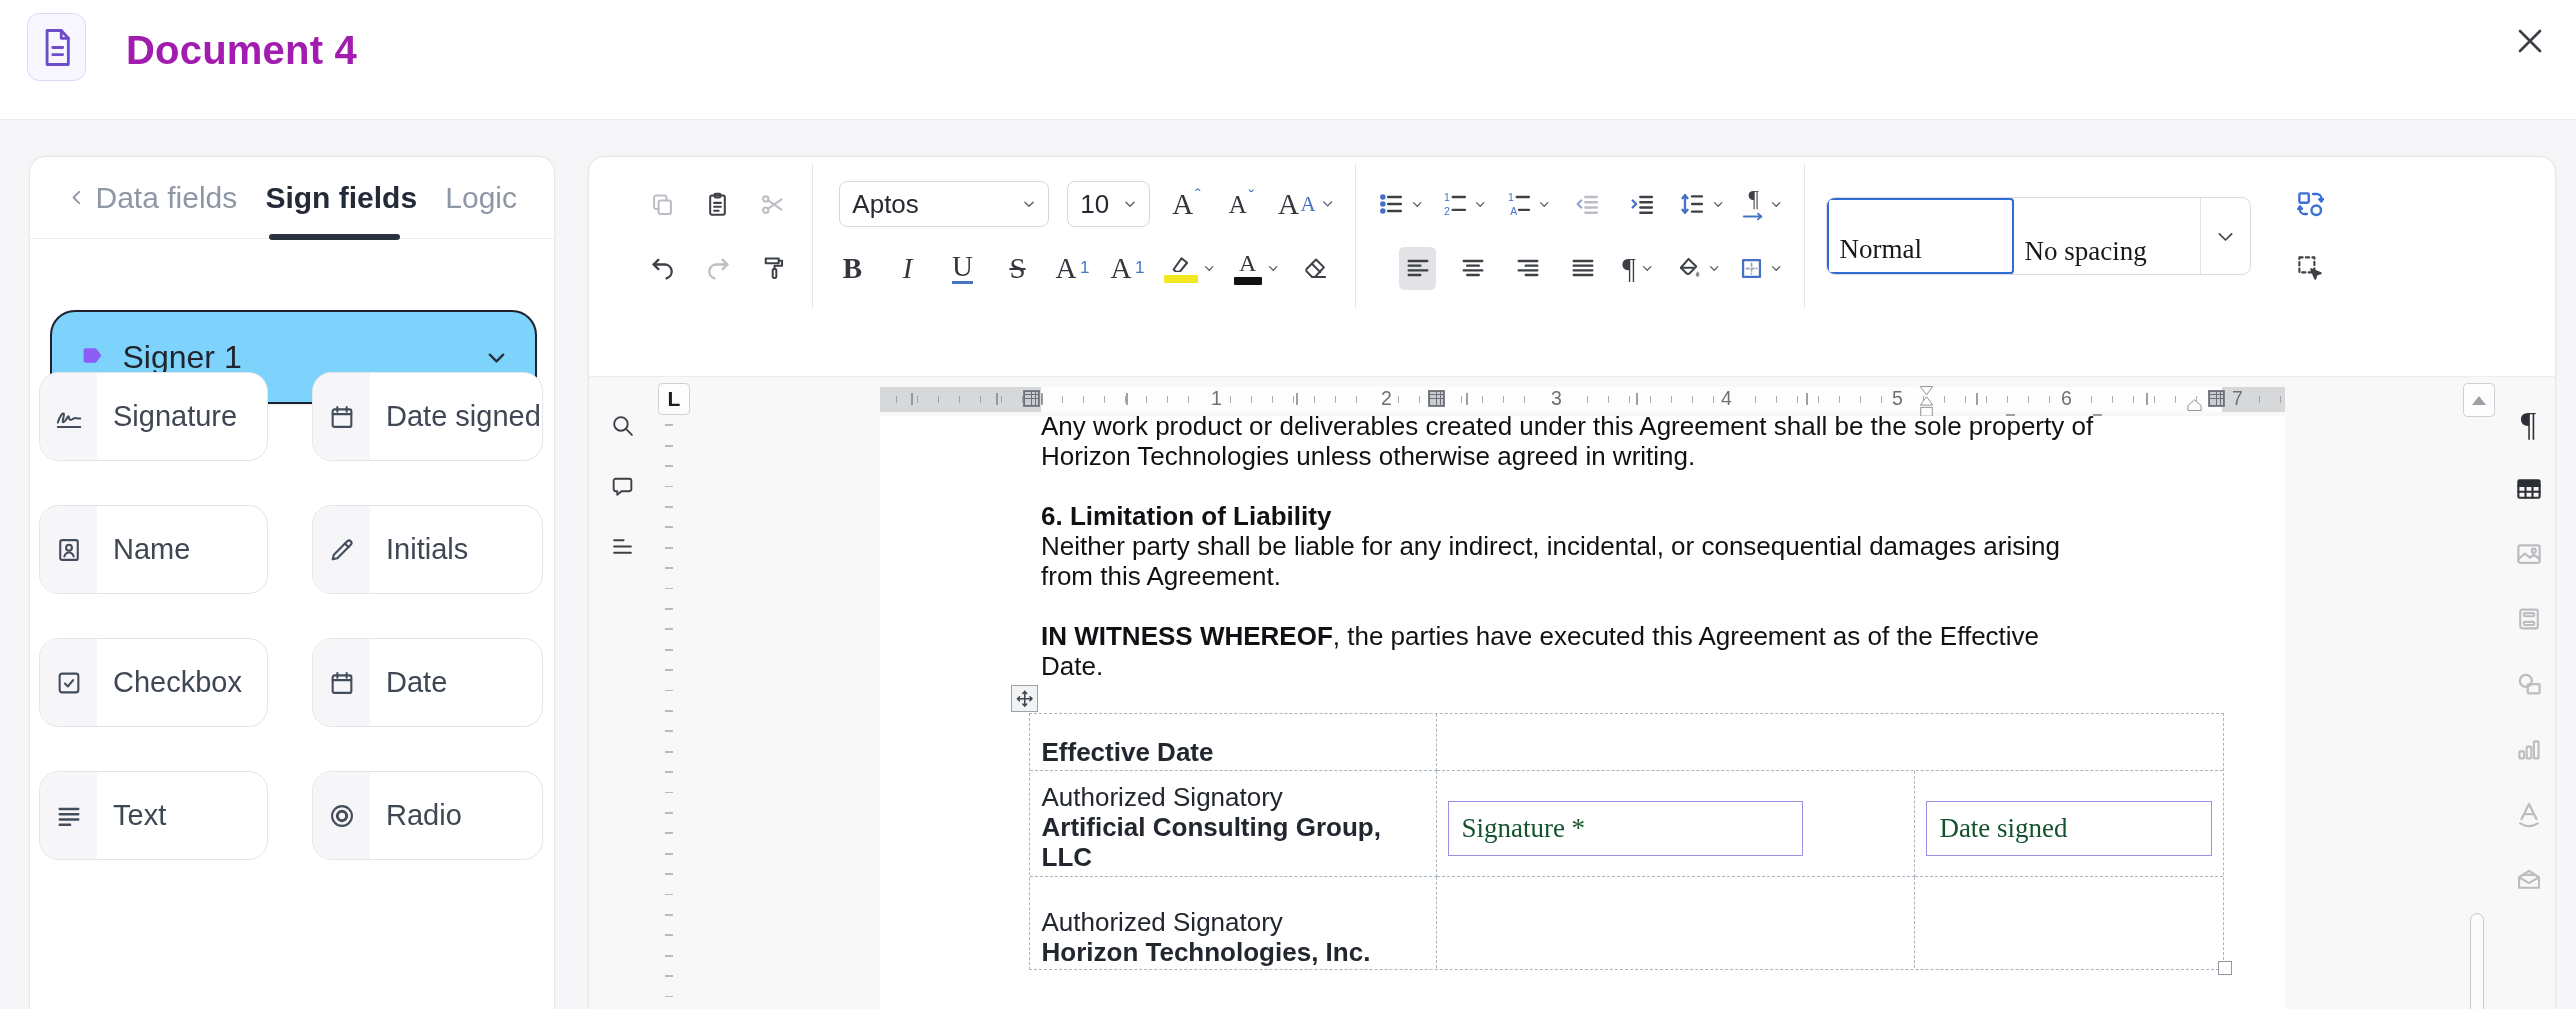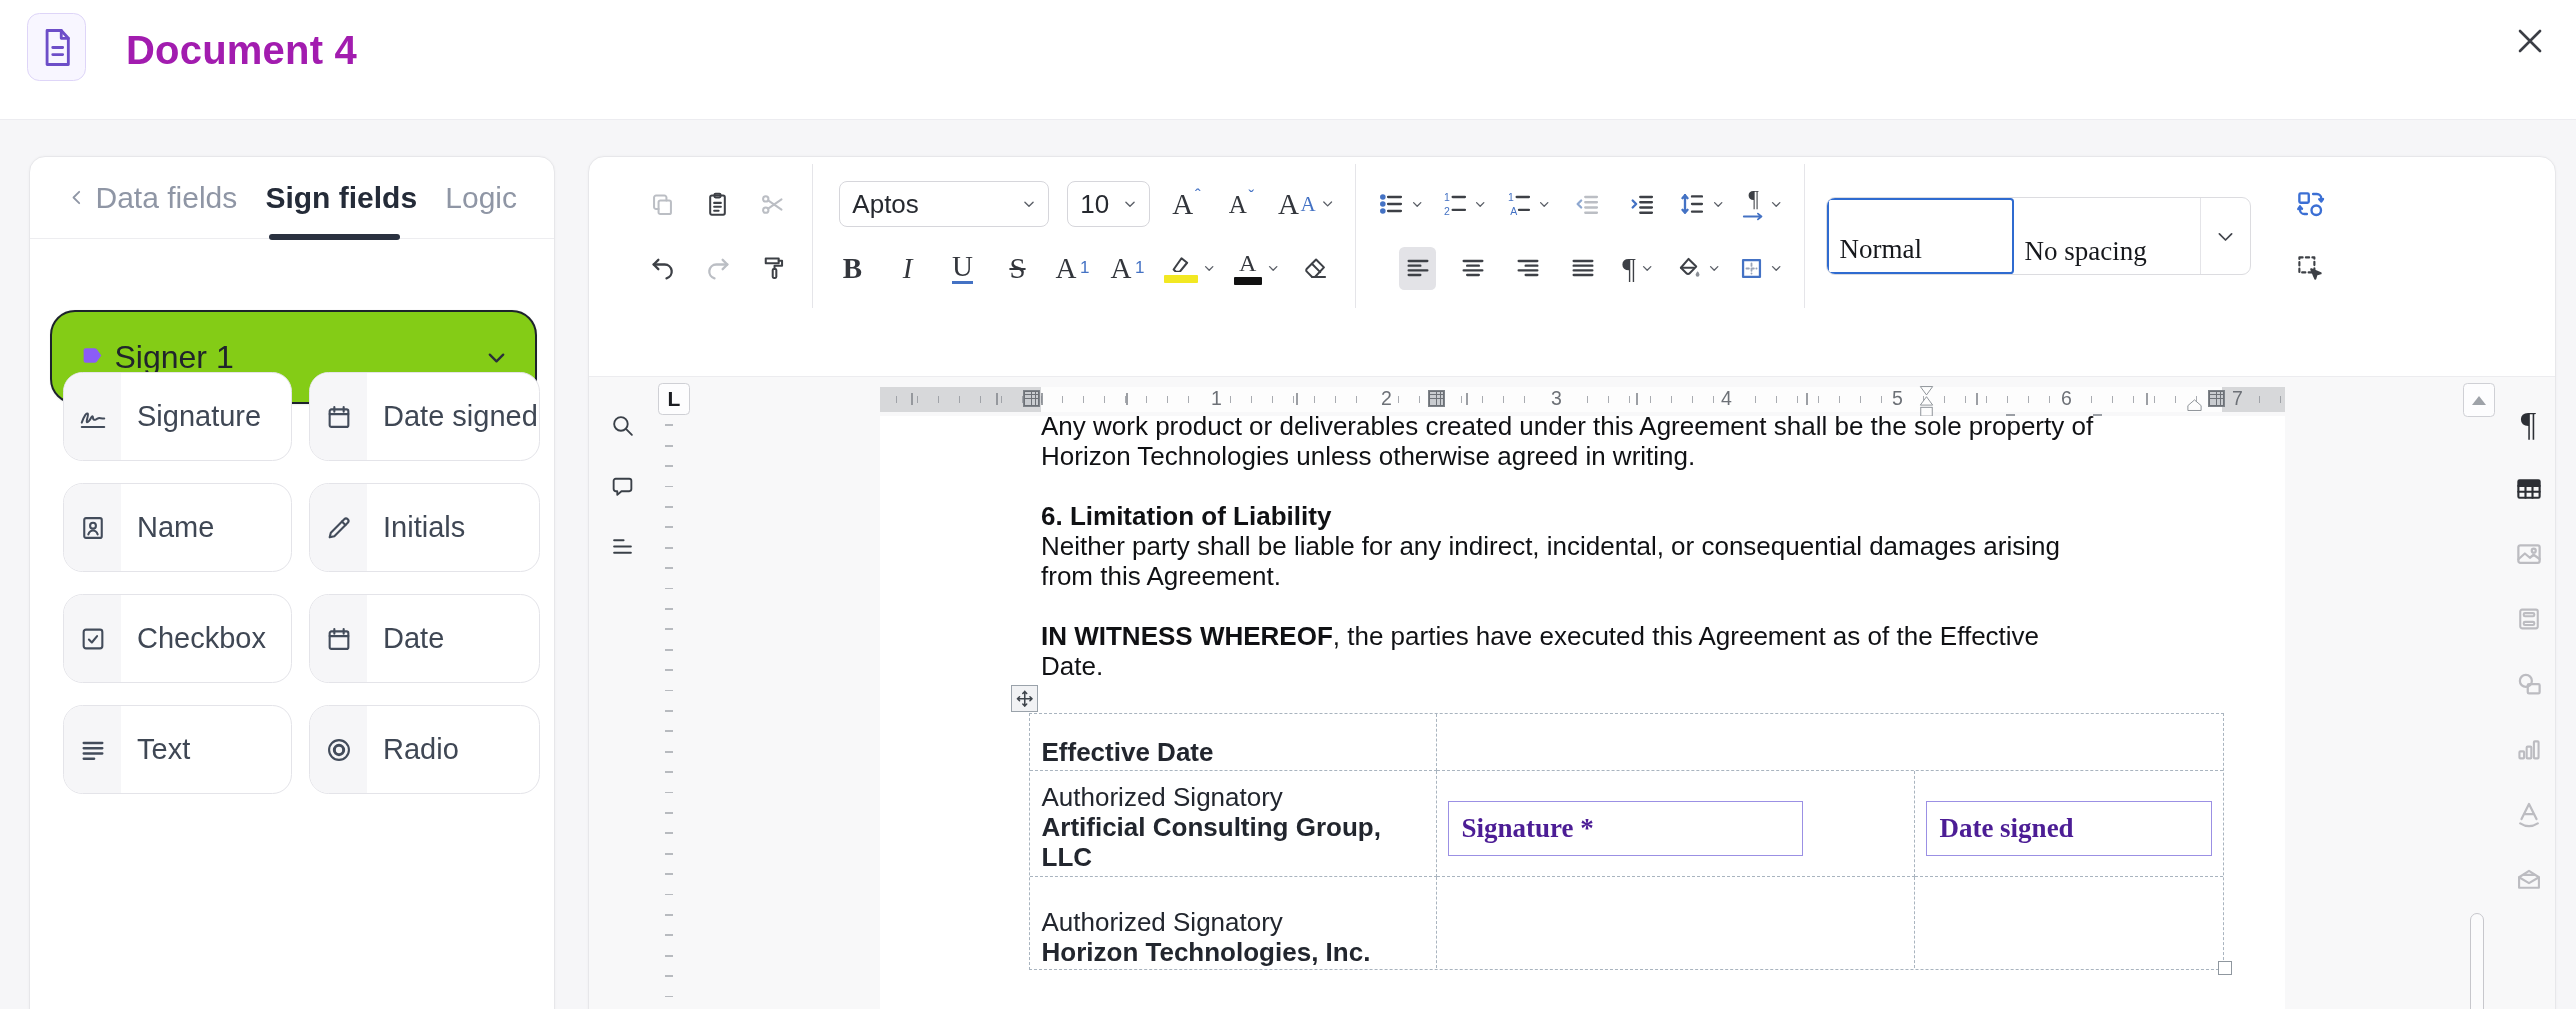--- a/index.html
+++ b/index.html
@@ -28,27 +28,27 @@
   .tabs { position:relative; height:82px; border-bottom:0.9px solid #ededf0;
           display:flex; align-items:center; padding:0 37px; }
   .tab { font-size:30px; color:#8f96a5; display:flex; align-items:center; gap:9px; cursor:pointer; }
   .tab.back { color:#8f96a5; }
   .tab.active { color:#242b38; font-weight:600; }
   .tab-sp { flex:1; }
   .tab-underline { position:absolute; left:239px; bottom:-1.8px; width:131px; height:6.2px;
           background:#2a3140; border-radius:3.6px; }
 
   .signer-dd { position:absolute; left:19.5px; top:153px; width:487px; height:94px;
-          border:2.7px solid #1d222c; border-radius:25px; background:#84cc16;
-          display:flex; align-items:center; padding:0 27px; gap:8px; cursor:pointer;
+          border:2.7px solid #1d222c; border-radius:25px; background:#7dd3fc;
+          display:flex; align-items:center; padding:0 27px; gap:16px; cursor:pointer;
           box-shadow:0 0.9px 1.8px rgba(0,0,0,.07); }
   .signer-label { font-size:32px; font-weight:500; color:#20242c; flex:1; }
 
-  .fields-grid { position:absolute; left:33px; top:215px; display:grid;
-          grid-template-columns:229px 231px; grid-auto-rows:89px; column-gap:17px; row-gap:22px; }
+  .fields-grid { position:absolute; left:9px; top:215px; display:grid;
+          grid-template-columns:229px 231px; grid-auto-rows:89px; column-gap:17px; row-gap:22px;gap:44px; }
   .fbtn { border:1.8px solid #e4e4e9; border-radius:19.5px; background:#fff; overflow:hidden;
           display:flex; align-items:stretch; cursor:pointer; }
   .fbtn .well { width:57px; background:#f6f6f8; display:flex; align-items:center; justify-content:center;
           color:#434c5b; flex:none; }
   .fbtn .flab { display:flex; align-items:center; padding-left:16px; font-size:29px; color:#3f4754; }
 
   
   .menubar { height:60px; border-bottom:0.9px solid #ededf0; display:flex; align-items:center;
           padding:0 32px 0 36px; gap:37px; }
   .mi { font-size:26px; color:#1f232b; padding:14px 1.8px 9px; border-bottom:5.3px solid transparent; cursor:pointer; }
@@ -132,22 +132,22 @@
   .doctable { position:absolute; left:149px; top:297px; width:1195px; height:257px;
           border:0.9px dashed #a9b4bf; display:grid;
           grid-template-columns:407px 478px 308px; grid-template-rows:57px 106px 91px; }
   .tc { border-right:0.9px dashed #a9b4bf; border-bottom:0.9px dashed #a9b4bf;
           padding:10.7px 1.8px 0 11.5px; font-size:26px; line-height:30px; position:relative; }
   .tc.noR { border-right:none; } .tc.noB { border-bottom:none; }
   .tc.span2 { grid-column:2 / 4; }
   .tc .pad { padding-top:12.4px; }
 
   .sigfield { position:absolute; background:#fff; border:1.8px solid #9b90e4; height:55px;
-          font-family:"Liberation Serif", serif; font-size:27px; color:#4c1d95;
-          display:flex; align-items:center; padding-left:12.4px; cursor:pointer;font-weight:bold; }
+          font-family:"Liberation Serif", serif; font-size:27px; color:#14532d;
+          display:flex; align-items:center; padding-left:12.4px; cursor:pointer; }
   .sig-box  { left:568px; top:385px; width:355px; }
   .date-box { left:1046px; top:385px; width:286px; }
 
   .movehandle { position:absolute; left:131px; top:269px; width:27px; height:27px;
           border:0.9px solid #9aa2aa; background:#f1f2f4; color:#3f454c;
           display:flex; align-items:center; justify-content:center; cursor:move; }
   .resizehandle { position:absolute; left:1338px; top:545px; width:14px; height:14px;
           border:0.9px solid #8f979f; background:#fff; cursor:nwse-resize; }
 
   .rstrip { position:absolute; left:1913px; top:32px; width:53px; display:flex; flex-direction:column;

